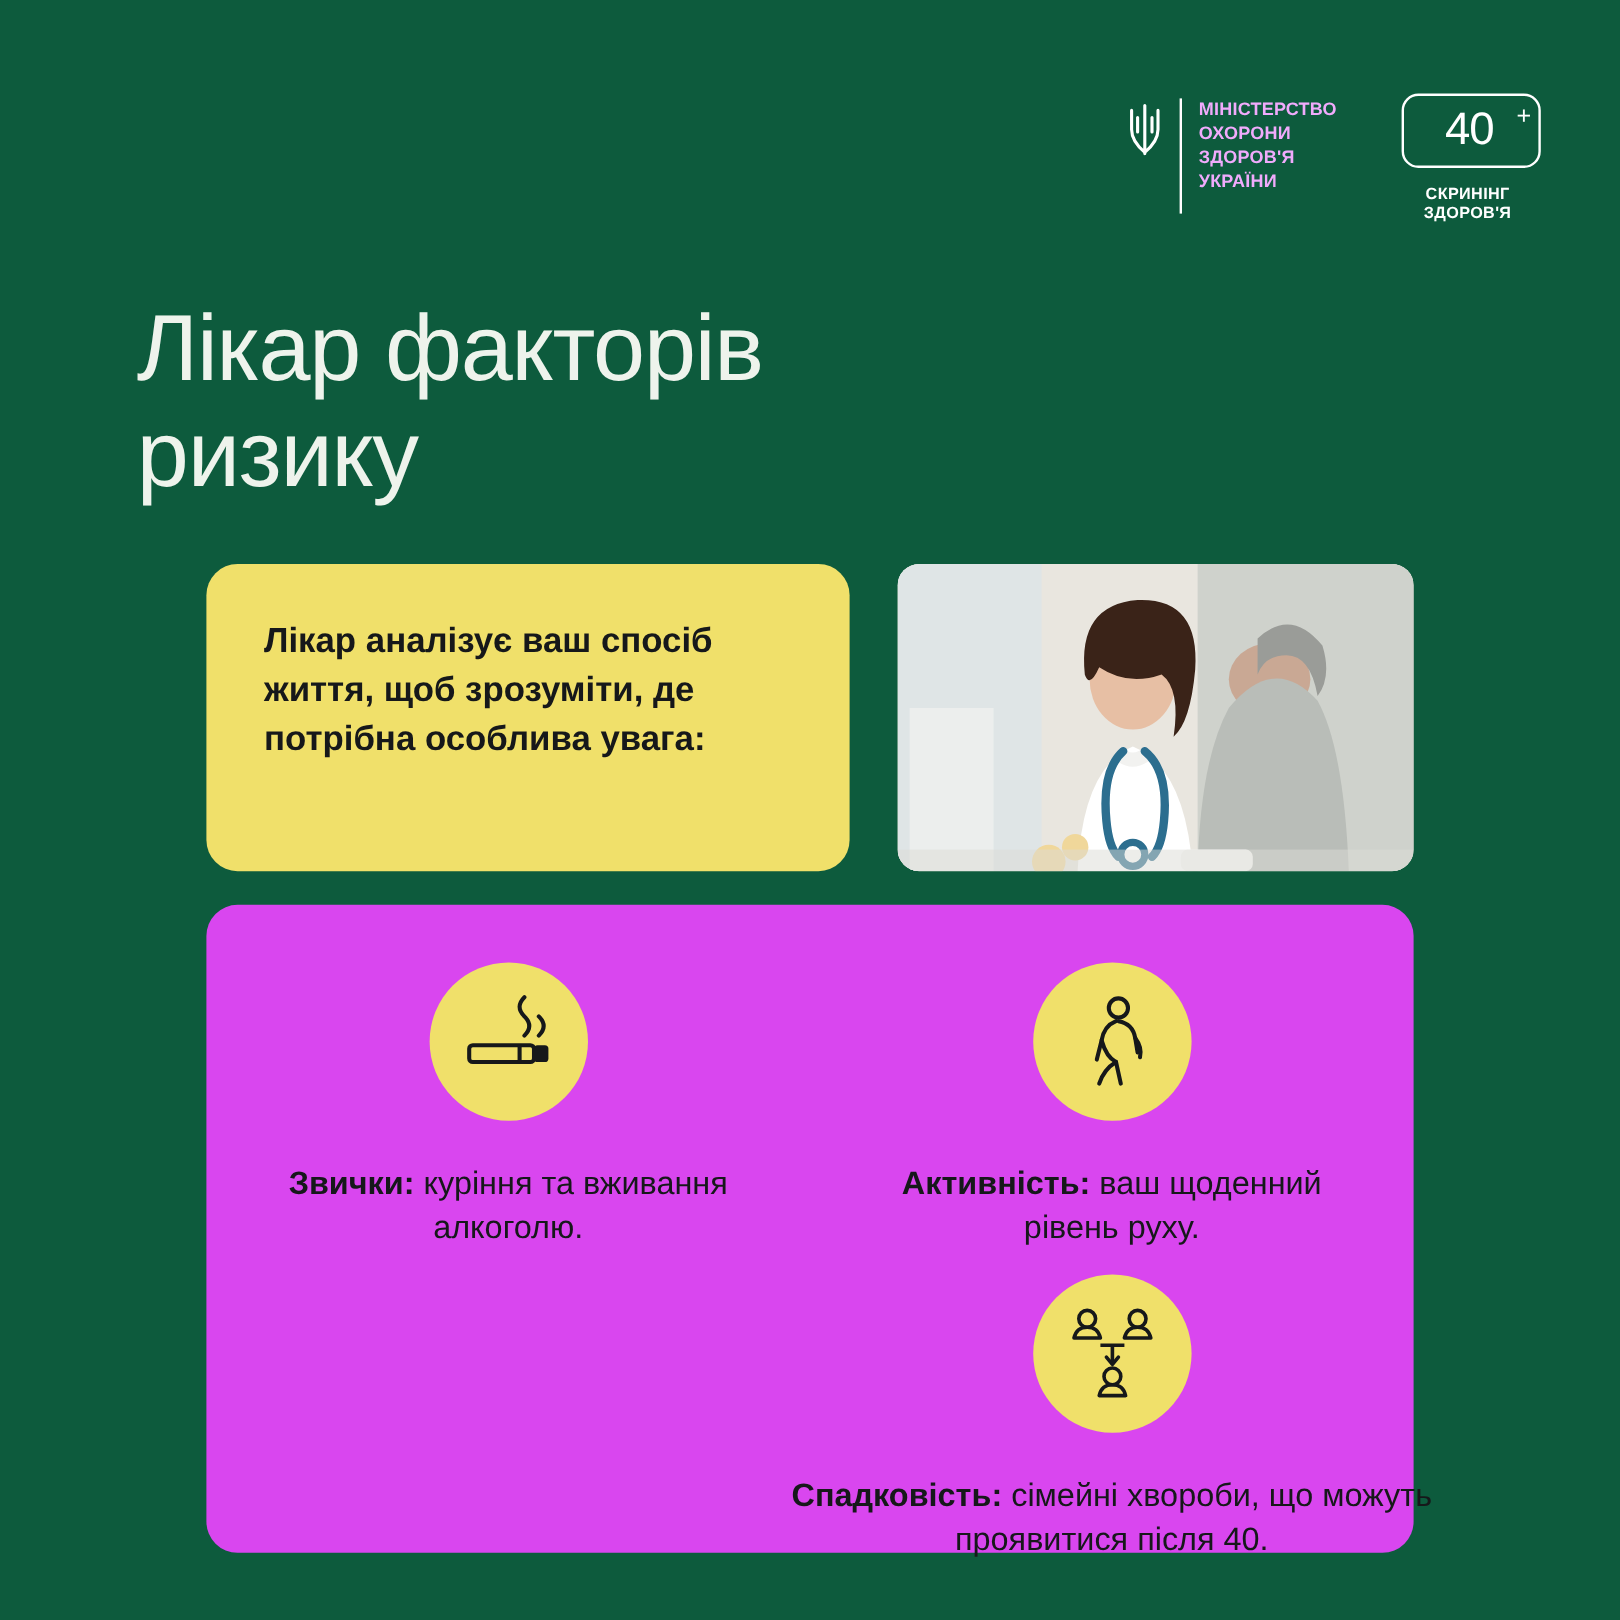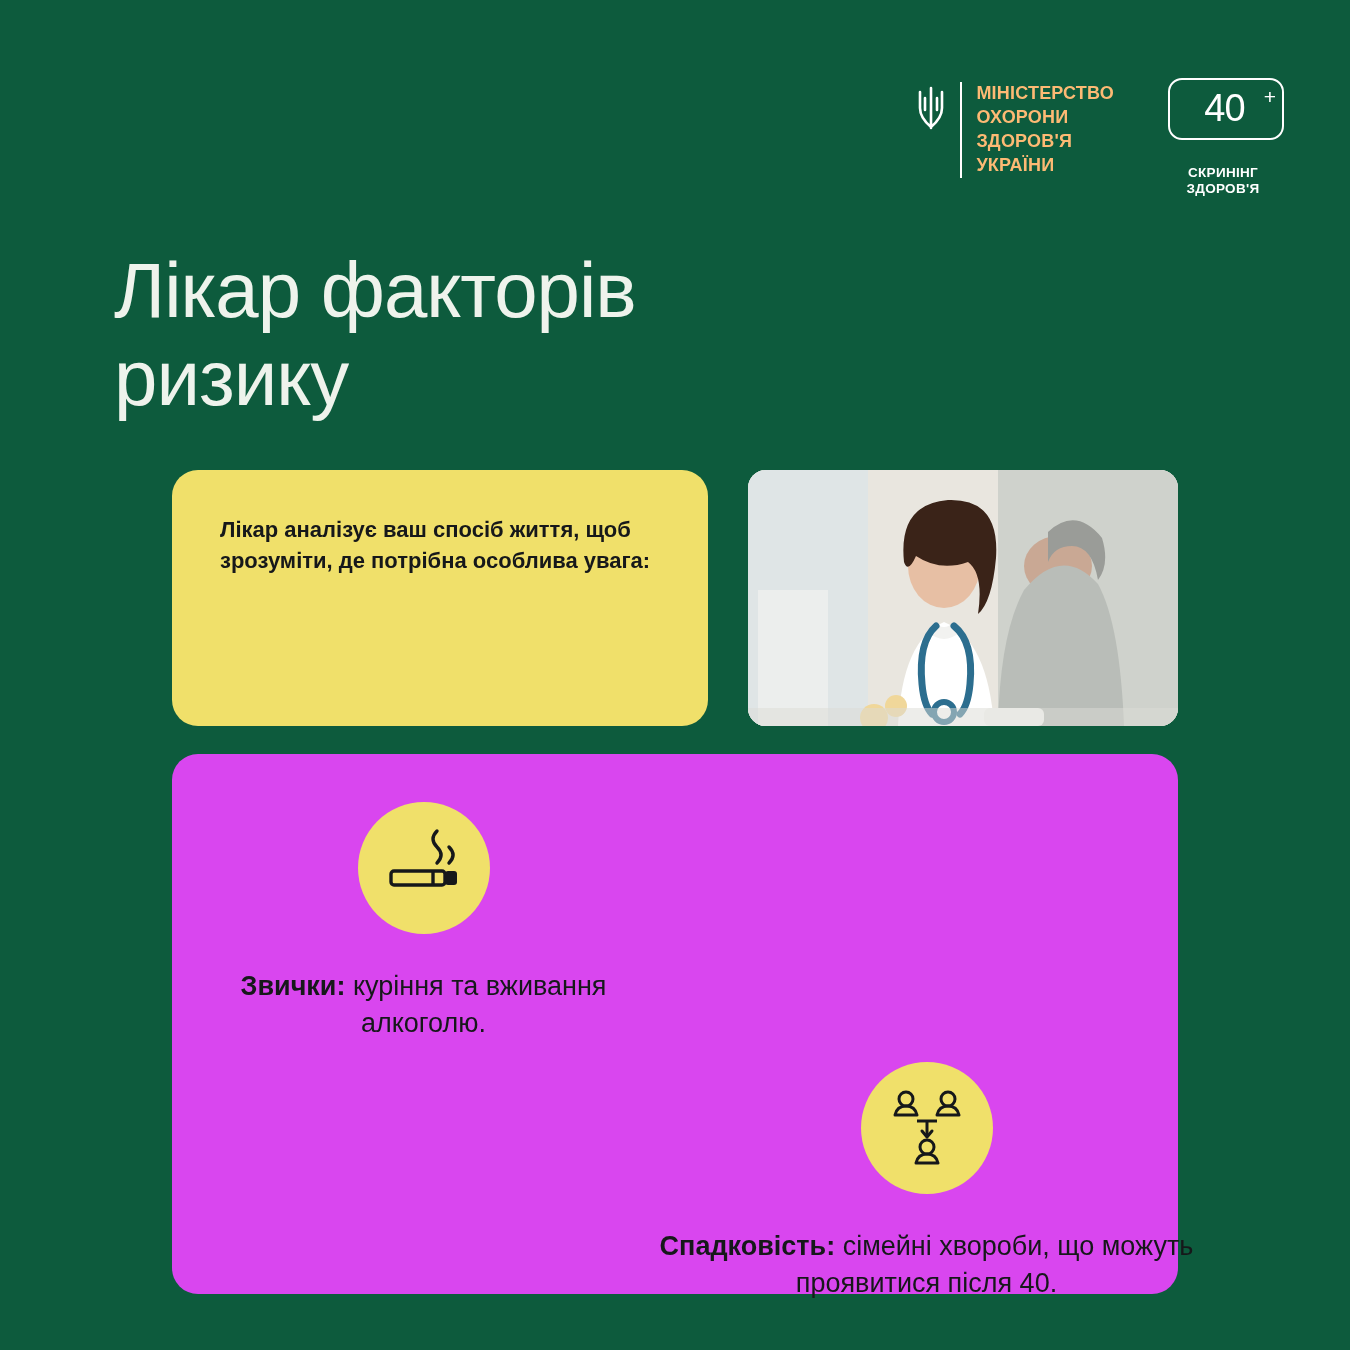--- a/index.html
+++ b/index.html
@@ -33,22 +33,22 @@
     display: block;
     margin-top: 8px;
   }
   .moz-divider {
     width: 2px;
     height: 96px;
     background: #ffffff;
     margin-top: 4px;
   }
   .moz-text {
-    color: #fdba74;
-    font-size: 18px;
+    color: #f0abfc;
+    font-size: 15px;
     font-weight: bold;
     line-height: 1.33;
     letter-spacing: 0.2px;
     text-transform: uppercase;
     white-space: pre-line;
     padding-top: 4px;
   }
   .screening-logo {
     position: relative;
     width: 110px;
@@ -73,21 +73,21 @@
     font-family: "Liberation Sans", sans-serif;
   }
   .screening-plus {
     position: absolute;
     right: 6px; top: 6px;
     font-size: 21px;
     line-height: 1;
     font-weight: 400;
   }
   .screening-sub {
-    margin-top: 25px;
+    margin-top: 14px;
     font-size: 13.5px;
     font-weight: bold;
     line-height: 1.22;
     letter-spacing: 0.3px;
     text-transform: uppercase;
     white-space: pre-line;
     text-align: center;
   }
 
   
@@ -108,21 +108,21 @@
   .intro-card {
     position: absolute;
     left: 172px; top: 470px;
     width: 536px; height: 256px;
     background: #f0e06a;
     border-radius: 26px;
     padding: 44px 48px;
   }
   .intro-text {
     color: #16181a;
-    font-size: 22px;
+    font-size: 29px;
     font-weight: bold;
     line-height: 1.42;
   }
   .photo {
     position: absolute;
     left: 748px; top: 470px;
     width: 430px; height: 256px;
     border-radius: 18px;
     overflow: hidden;
     background: #d8d9d3;
@@ -239,20 +239,35 @@
             <rect x="64" y="46" width="12" height="14" rx="3" fill="#16181a"></rect>
             <path d="M56 38 q8 -8 0 -16 q-8 -8 0 -16" fill="none" stroke="#16181a" stroke-width="3.4" stroke-linecap="round"></path>
             <path d="M68 38 q8 -8 0 -16" fill="none" stroke="#16181a" stroke-width="3.4" stroke-linecap="round"></path>
           </svg>
         </div>
         <p class="cell-text">
           <b>Звички:</b><span> куріння та вживання алкоголю.</span>
         </p>
       </div>
 
+      <div class="cell">
+        <div class="badge">
+          <svg width="86" height="86" viewBox="0 0 86 86">
+            <circle cx="48" cy="15" r="8" fill="none" stroke="#16181a" stroke-width="3.4"></circle>
+            <path d="M46 26 q-10 4 -12 16 l-4 16" fill="none" stroke="#16181a" stroke-width="3.4" stroke-linecap="round"></path>
+            <path d="M48 26 q12 2 14 14 l2 12" fill="none" stroke="#16181a" stroke-width="3.4" stroke-linecap="round"></path>
+            <path d="M34 42 q4 14 12 18 l4 18" fill="none" stroke="#16181a" stroke-width="3.4" stroke-linecap="round"></path>
+            <path d="M46 60 q-10 6 -14 18" fill="none" stroke="#16181a" stroke-width="3.4" stroke-linecap="round"></path>
+            <path d="M62 40 q6 8 4 16" fill="none" stroke="#16181a" stroke-width="3.4" stroke-linecap="round"></path>
+          </svg>
+        </div>
+        <p class="cell-text">
+          <b>Активність:</b><span> ваш щоденний рівень руху.</span>
+        </p>
+      </div>
 
     </div>
 
     <div class="row-bottom">
       <div class="cell">
         <div class="badge">
           <svg width="86" height="86" viewBox="0 0 86 86">
             <circle cx="22" cy="14" r="7" fill="none" stroke="#16181a" stroke-width="3"></circle>
             <path d="M11 30 q2 -9 11 -9 q9 0 11 9 z" fill="none" stroke="#16181a" stroke-width="3" stroke-linejoin="round"></path>
             <circle cx="64" cy="14" r="7" fill="none" stroke="#16181a" stroke-width="3"></circle>

